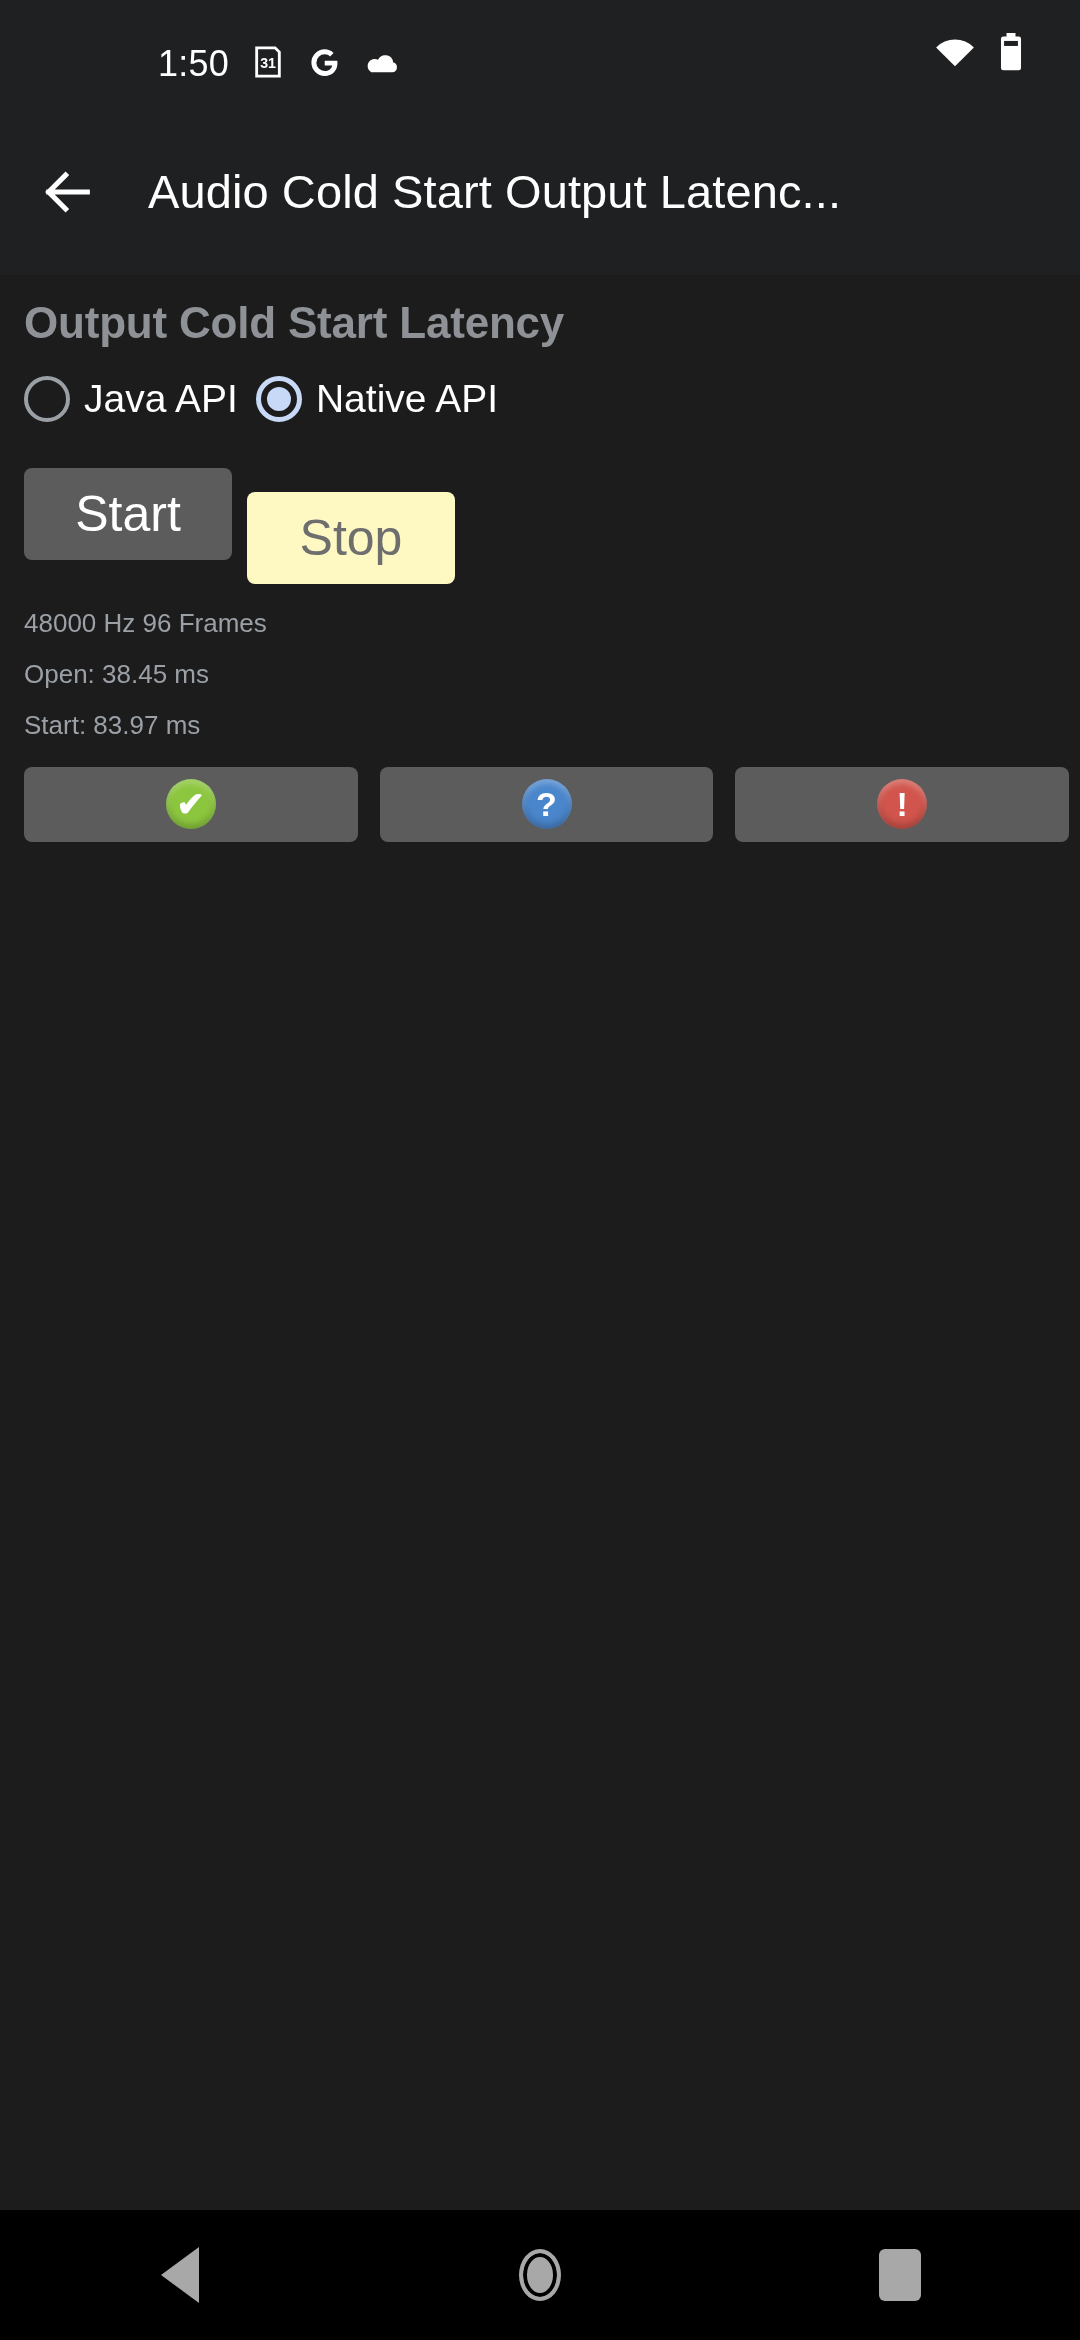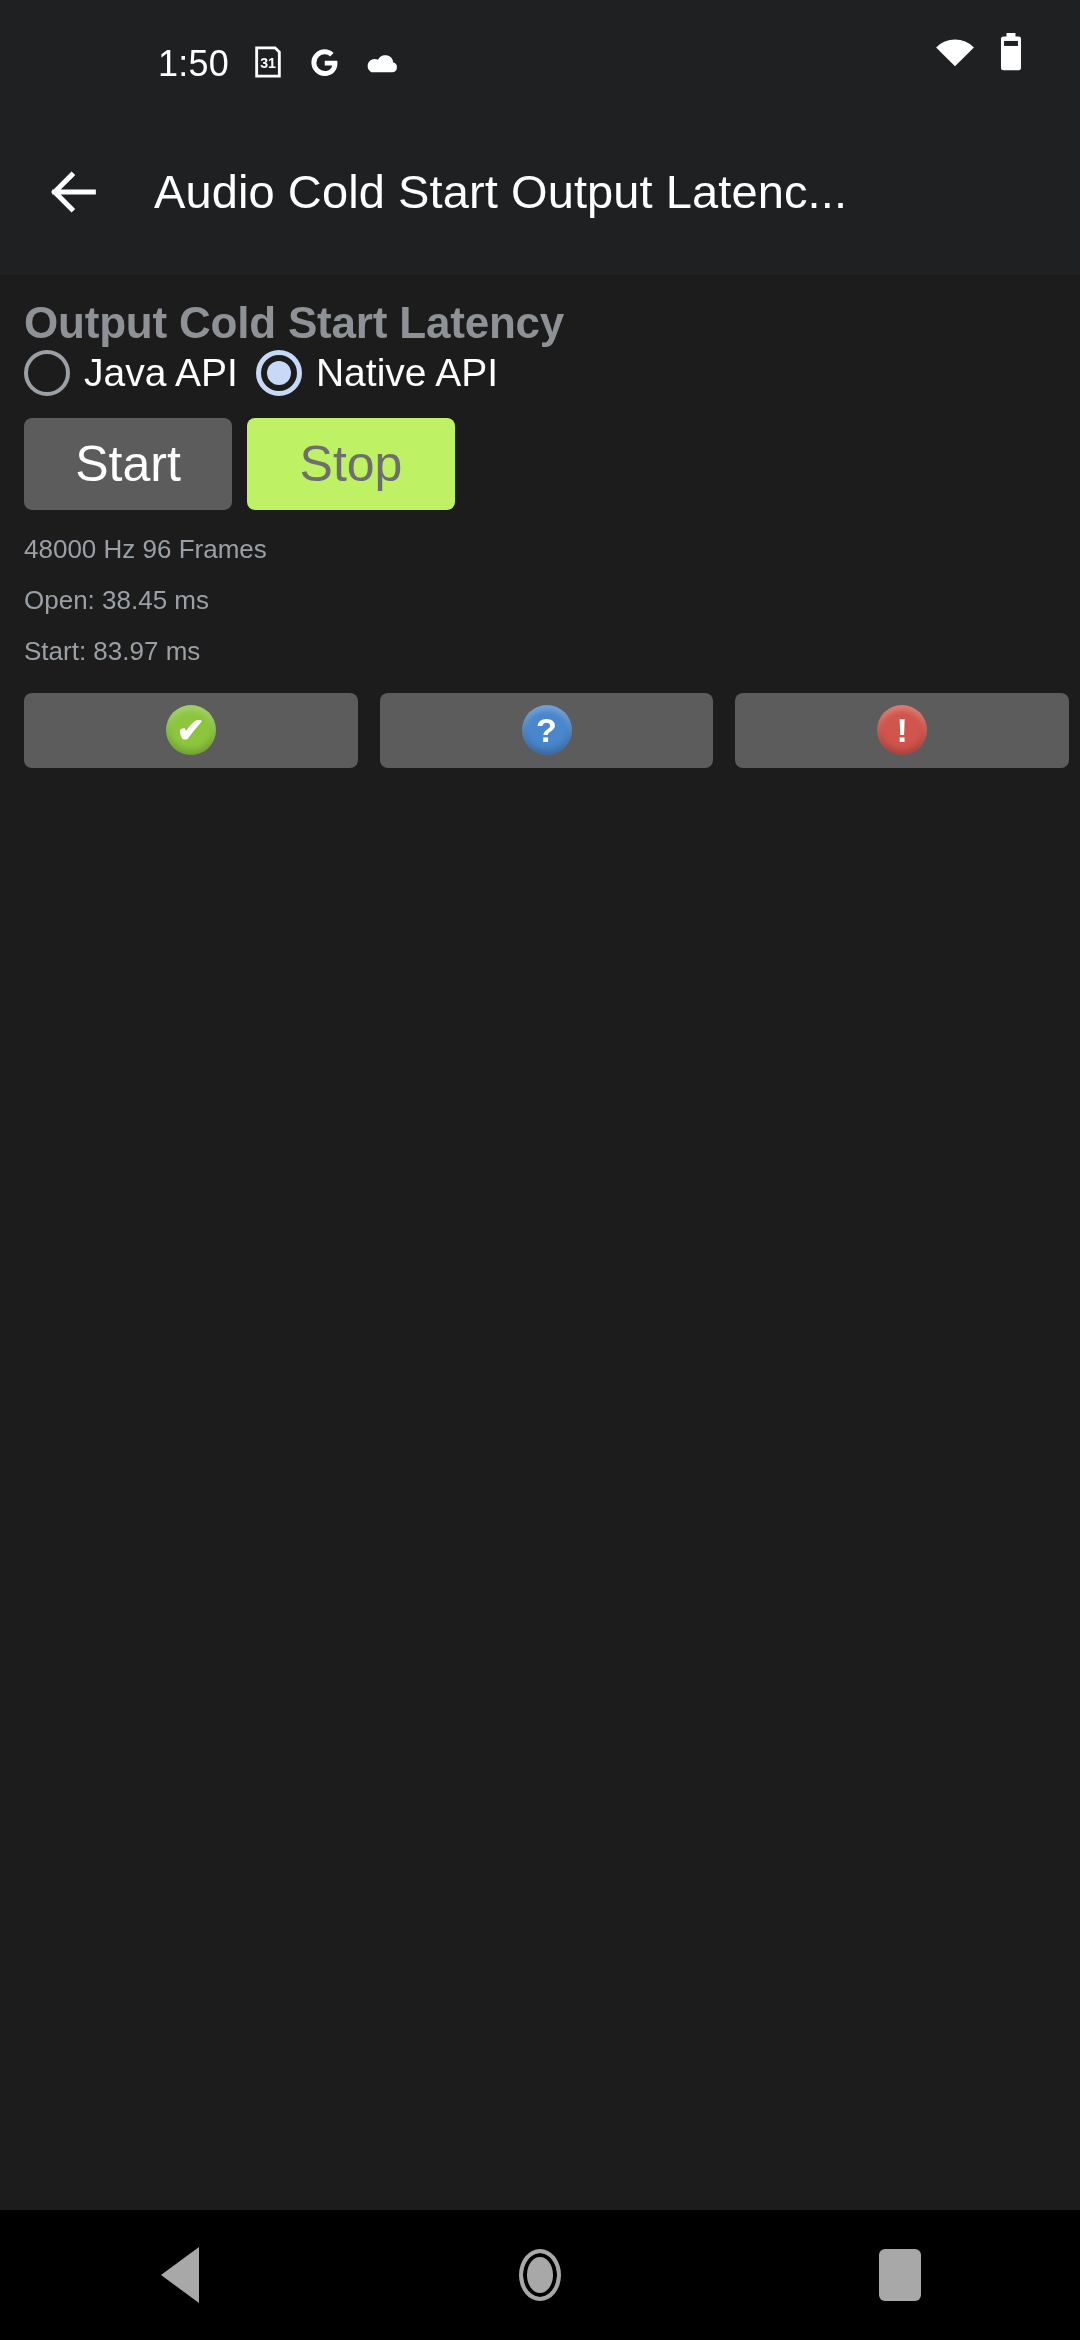--- a/index.html
+++ b/index.html
@@ -54,21 +54,21 @@
   }
   .ico { display: block; }
 
   
   .app-bar {
     height: 167px;
     background: #1e2022;
     display: flex;
     align-items: center;
     flex: 0 0 auto;
-    padding-left: 26px;
+    padding-left: 20px;
   }
   .back-btn {
     width: 96px;
     height: 96px;
     display: flex;
     align-items: center;
     justify-content: center;
     flex: 0 0 auto;
   }
   .app-title {
@@ -95,20 +95,21 @@
     font-weight: 700;
     padding-top: 22px;
     letter-spacing: -0.2px;
     line-height: 1.2;
   }
 
   
   .radio-row {
     display: flex;
     align-items: center;
+    margin-top: 26px;
     gap: 0;
   }
   .radio-item {
     display: flex;
     align-items: center;
     margin-right: 18px;
   }
   .radio-circle {
     width: 46px;
     height: 46px;
@@ -148,21 +149,21 @@
     display: flex;
     align-items: center;
     justify-content: center;
     font-size: 50px;
     font-weight: 400;
     padding: 0 34px;
     border: none;
     font-family: "Liberation Sans", sans-serif;
   }
   .btn-enabled  { background: #5c5c5c; color: #ffffff; }
-  .btn-disabled { background: #bef264; color: #6e6e6e; }
+  .btn-disabled { background: #fef9c3; color: #6e6e6e; margin-top: 48px; }
 
   
   .results { margin-top: 26px; }
   .result-line {
     color: #9aa0a6;
     font-size: 26px;
     line-height: 1.0;
     padding-bottom: 25px;
     white-space: nowrap;
   }

